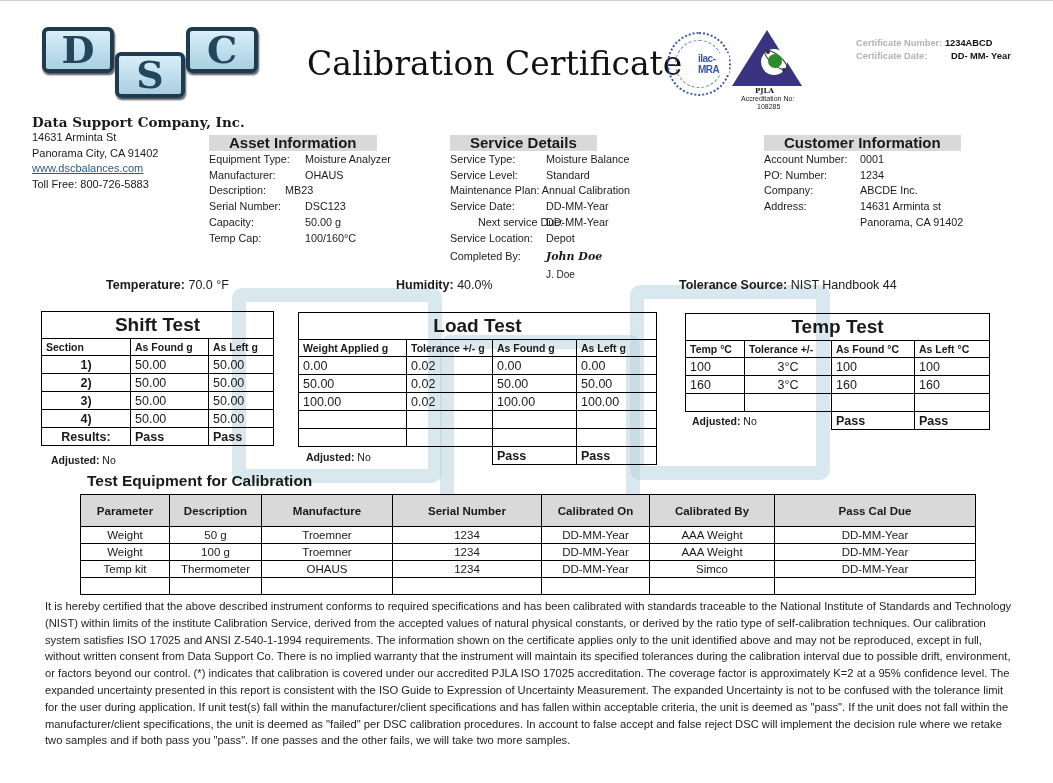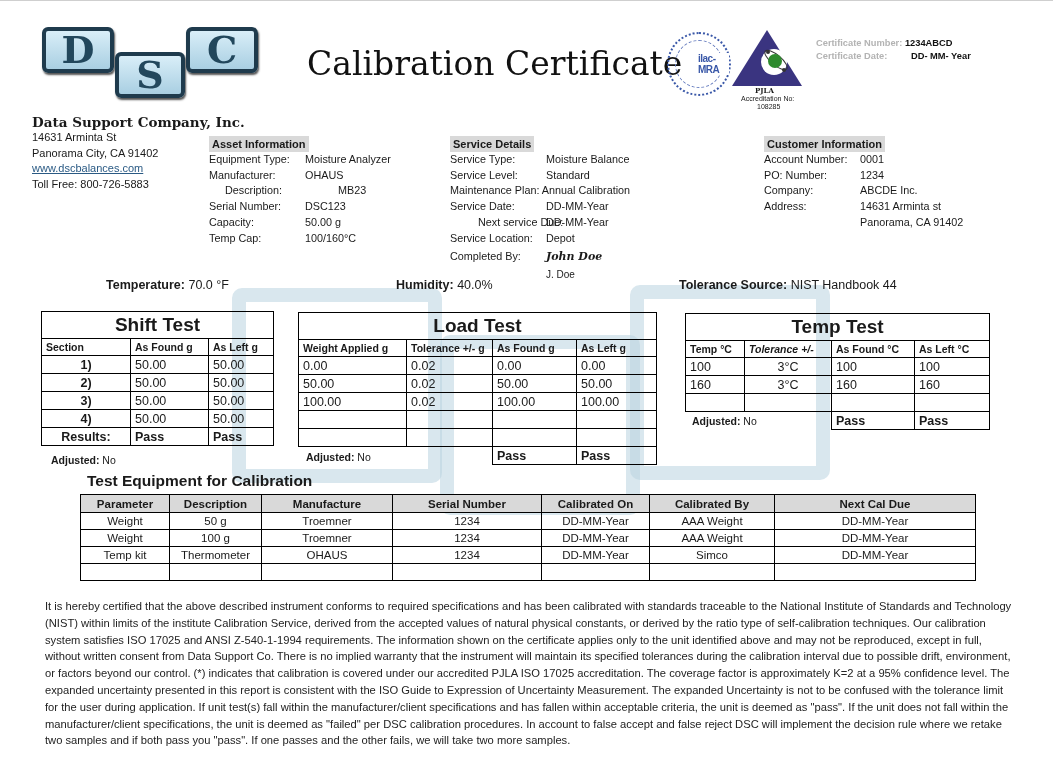--- a/index.html
+++ b/index.html
@@ -13,39 +13,39 @@
   
   .logo-box { position: absolute; border: 4px solid #1f3b4d; border-radius: 6px; background: linear-gradient(180deg,#d9eef8 0%,#a9cfe2 100%); box-shadow: 1px 2px 2px #555; display: flex; align-items: center; justify-content: center; }
   .logo-box span { font-family: "DejaVu Serif", serif; font-weight: bold; color: #22475c; font-size: 38px; line-height: 1; }
 
   .title { font-family: "DejaVu Serif", serif; font-size: 33px; color: #111; letter-spacing: 0px; }
 
   .company-name { font-family: "DejaVu Serif", serif; font-weight: bold; font-size: 13.5px; }
   .small { font-size: 11px; line-height: 15.5px; }
   .link { color: #2a5a84; text-decoration: underline; }
 
-  .sec-head { font-weight: bold; font-size: 11px; background: #d9d9d9; padding: 0 3px; display: inline-block; line-height: 16px; }
+  .sec-head { font-weight: bold; font-size: 15px; background: #d9d9d9; padding: 0 20px; display: inline-block; line-height: 16px; }
   .kv { font-size: 10.8px; line-height: 15.7px; white-space: nowrap; }
   .kv .k { display: inline-block; }
 
   .env { font-size: 12.5px; }
   .env b { font-weight: bold; }
 
   table.t { border-collapse: collapse; position: absolute; background: transparent; padding-left: 20px; }
   table.t td, table.t th { border: 1px solid #000; font-size: 12.5px; padding: 0 4px; height: 18px; text-align: left; white-space: nowrap; }
   table.t th.ttl { font-size: 19px; font-weight: bold; text-align: center; height: 27px; }
   table.t th.hd { font-size: 10.5px; font-weight: bold; height: 17px; }
   table.t td.c { text-align: center; }
   table.t td.b { font-weight: bold; font-size: 12.5px; }
   table.t td.nob { border: none; }
   .adj { font-size: 10.5px; }
   .adj b { font-weight: bold; }
 
   table.eq { border-collapse: collapse; position: absolute; }
-  table.eq th { background: #d9d9d9; font-weight: bold; font-size: 11.5px; border: 1px solid #000; height: 18px; text-align: center; }
+  table.eq th { background: #d9d9d9; font-weight: bold; font-size: 11.5px; border: 1px solid #000; height: 32px; text-align: center; }
   table.eq td { font-size: 11.5px; border: 1px solid #000; height: 17px; text-align: center; }
 
   .para { font-size: 11.2px; line-height: 16.8px; color: #222; text-align: left; }
 </style>
 </head>
 <body>
 
 <div class="abs" style="left:0;top:0;width:1053px;height:1px;background:#cfcfcf;"></div>
 
 <div>
@@ -80,38 +80,38 @@
     <ellipse cx="44" cy="30" rx="14" ry="5" fill="none" stroke="#333" stroke-width="1" transform="rotate(40 44 30)"></ellipse>
     <circle cx="43" cy="31" r="7" fill="#2e8a2e"></circle>
     <circle cx="36" cy="22" r="2" fill="#333"></circle>
     <circle cx="52" cy="40" r="2" fill="#333"></circle>
   </svg>
 </div>
 <div class="abs" style="left:755px;top:86px;font-family:'DejaVu Serif',serif;font-weight:bold;font-size:7px;">PJLA</div>
 <div class="abs" style="left:741px;top:95px;font-size:7px;">Accreditation No:</div>
 <div class="abs" style="left:757px;top:103px;font-size:7px;">108285</div>
 
-<div class="abs" style="left:816px;top:37px;font-size:9.3px;line-height:13px;">
+<div class="abs" style="left:856px;top:37px;font-size:9.3px;line-height:13px;">
   <div><span style="color:#b3b3b3;font-weight:bold;">Certificate Number:</span> <span style="font-weight:bold;color:#111;">1234ABCD</span></div>
   <div><span style="color:#b3b3b3;font-weight:bold;display:inline-block;width:95px;">Certificate Date:</span><span style="font-weight:bold;color:#111;">DD- MM- Year</span></div>
 </div>
 
 <div class="abs" style="left:32px;top:114px;">
   <div class="company-name">Data Support Company, Inc.</div>
   <div class="small">14631 Arminta St</div>
   <div class="small">Panorama City, CA 91402</div>
   <div class="small link">www.dscbalances.com</div>
   <div class="small">Toll Free: 800-726-5883</div>
 </div>
 
 <div class="abs" style="left:209px;top:134px;">
   <div class="sec-head">Asset Information</div>
   <div class="kv"><span class="k" style="width:96px;">Equipment Type:</span><span>Moisture Analyzer</span></div>
   <div class="kv"><span class="k" style="width:96px;">Manufacturer:</span><span>OHAUS</span></div>
-  <div class="kv"><span class="k" style="width:113px;margin-left:16px;">Description:</span><span>MB23</span></div>
+  <div class="kv"><span class="k" style="width:76px;">Description:</span><span>MB23</span></div>
   <div class="kv"><span class="k" style="width:96px;">Serial Number:</span><span>DSC123</span></div>
   <div class="kv"><span class="k" style="width:96px;">Capacity:</span><span>50.00 g</span></div>
   <div class="kv"><span class="k" style="width:96px;">Temp Cap:</span><span>100/160°C</span></div>
 </div>
 
 <div class="abs" style="left:450px;top:134px;">
   <div class="sec-head">Service Details</div>
   <div class="kv"><span class="k" style="width:96px;">Service Type:</span><span>Moisture Balance</span></div>
   <div class="kv"><span class="k" style="width:96px;">Service Level:</span><span>Standard</span></div>
   <div class="kv"><span class="k">Maintenance Plan:</span> <span>Annual Calibration</span></div>
@@ -225,21 +225,21 @@
   </table>
 <div class="abs adj" style="left:306px;top:451px;"><b>Adjusted:</b> <span>No</span></div>
 
 <table class="t" style="left:685px;top:313px;width:305px;">
   <tbody>
       <tr>
         <th class="ttl" colspan="4">Temp Test</th>
       </tr>
   <tr>
     <th class="hd" style="width:59px;">Temp °C</th>
-    <th class="hd" style="width:87px;font-style:italic;">Tolerance +/-</th>
+    <th class="hd" style="width:87px;">Tolerance +/-</th>
     <th class="hd" style="width:83px;">As Found °C</th>
     <th class="hd">As Left °C</th>
   </tr>
   <tr>
         <td>100</td>
         <td class="c">3°C</td>
         <td>100</td>
         <td>100</td>
       </tr>
   <tr>
@@ -267,21 +267,21 @@
 <div class="abs" style="left:87px;top:472px;font-size:15.5px;font-weight:bold;">Test Equipment for Calibration</div>
 <table class="eq" style="left:80px;top:494px;width:896px;">
   <tbody>
       <tr>
     <th style="width:89px;">Parameter</th>
     <th style="width:92px;">Description</th>
     <th style="width:131px;">Manufacture</th>
     <th style="width:149px;">Serial Number</th>
     <th style="width:108px;margin-top:38px;">Calibrated On</th>
     <th style="width:125px;">Calibrated By</th>
-    <th>Next Cal Due</th>
+    <th>Pass Cal Due</th>
   </tr>
   <tr>
     <td>Weight</td>
         <td>50 g</td>
         <td>Troemner</td>
         <td>1234</td>
         <td>DD-MM-Year</td>
         <td>AAA Weight</td>
         <td>DD-MM-Year</td>
   </tr>

